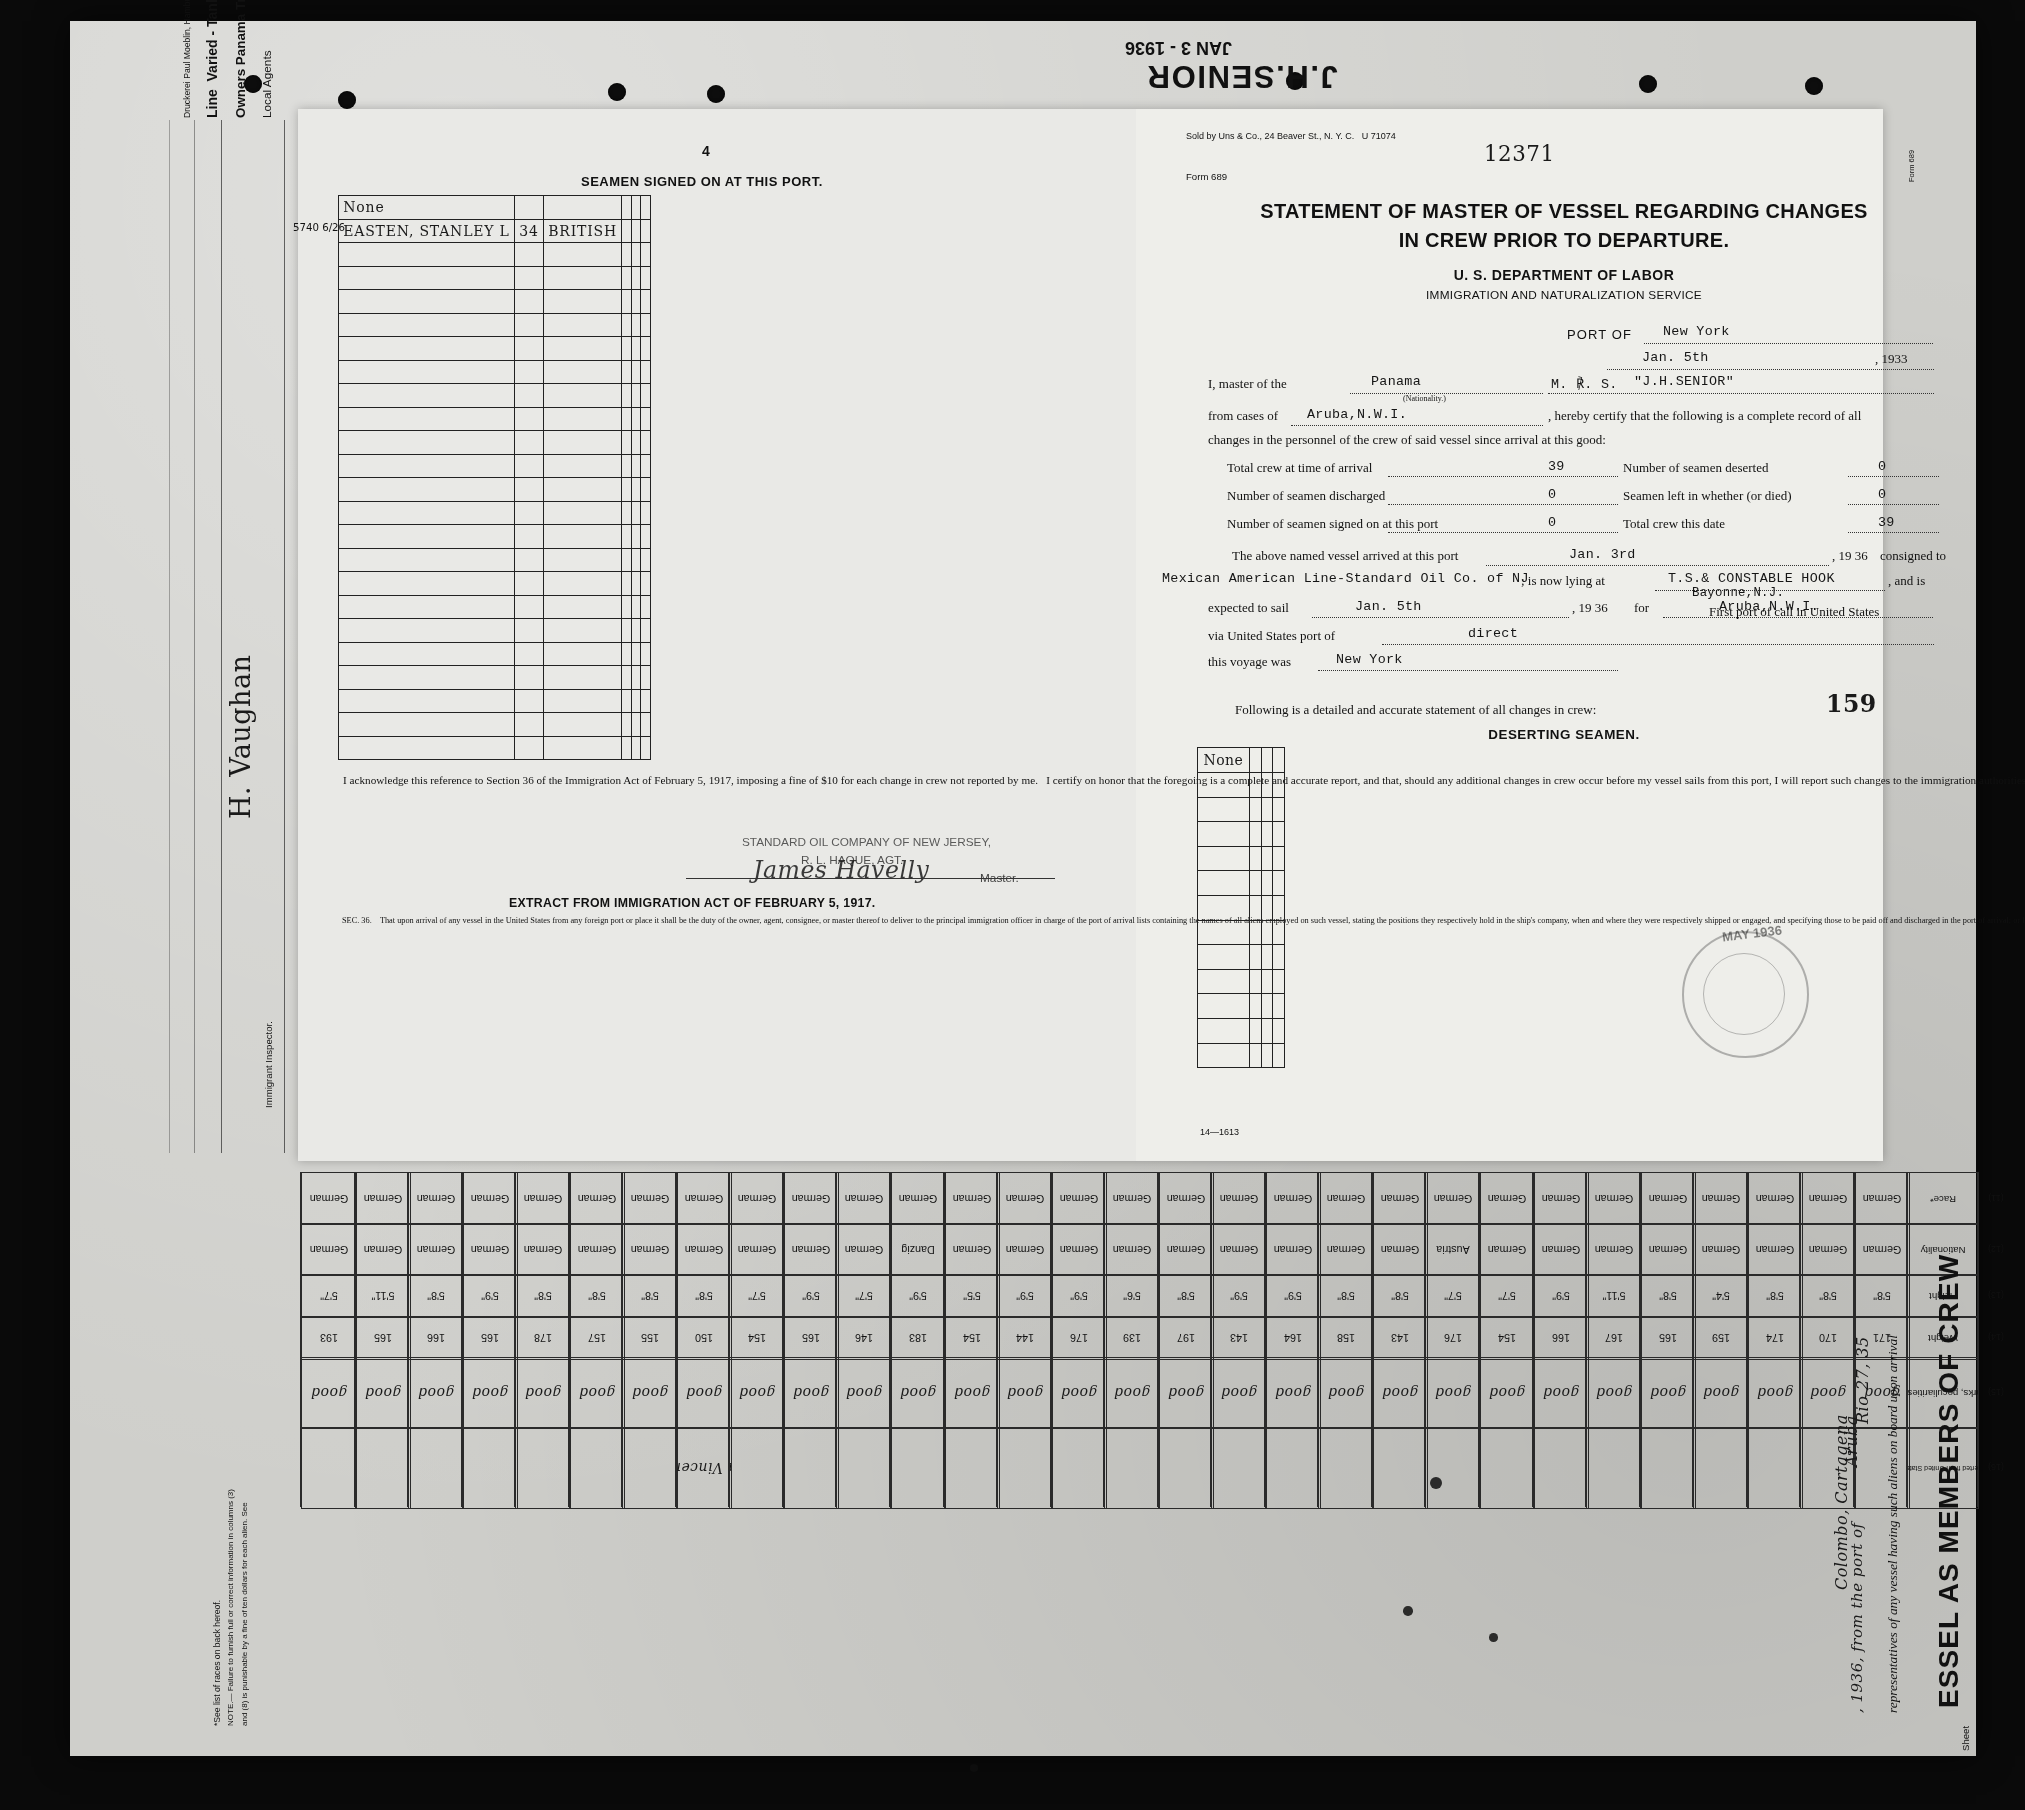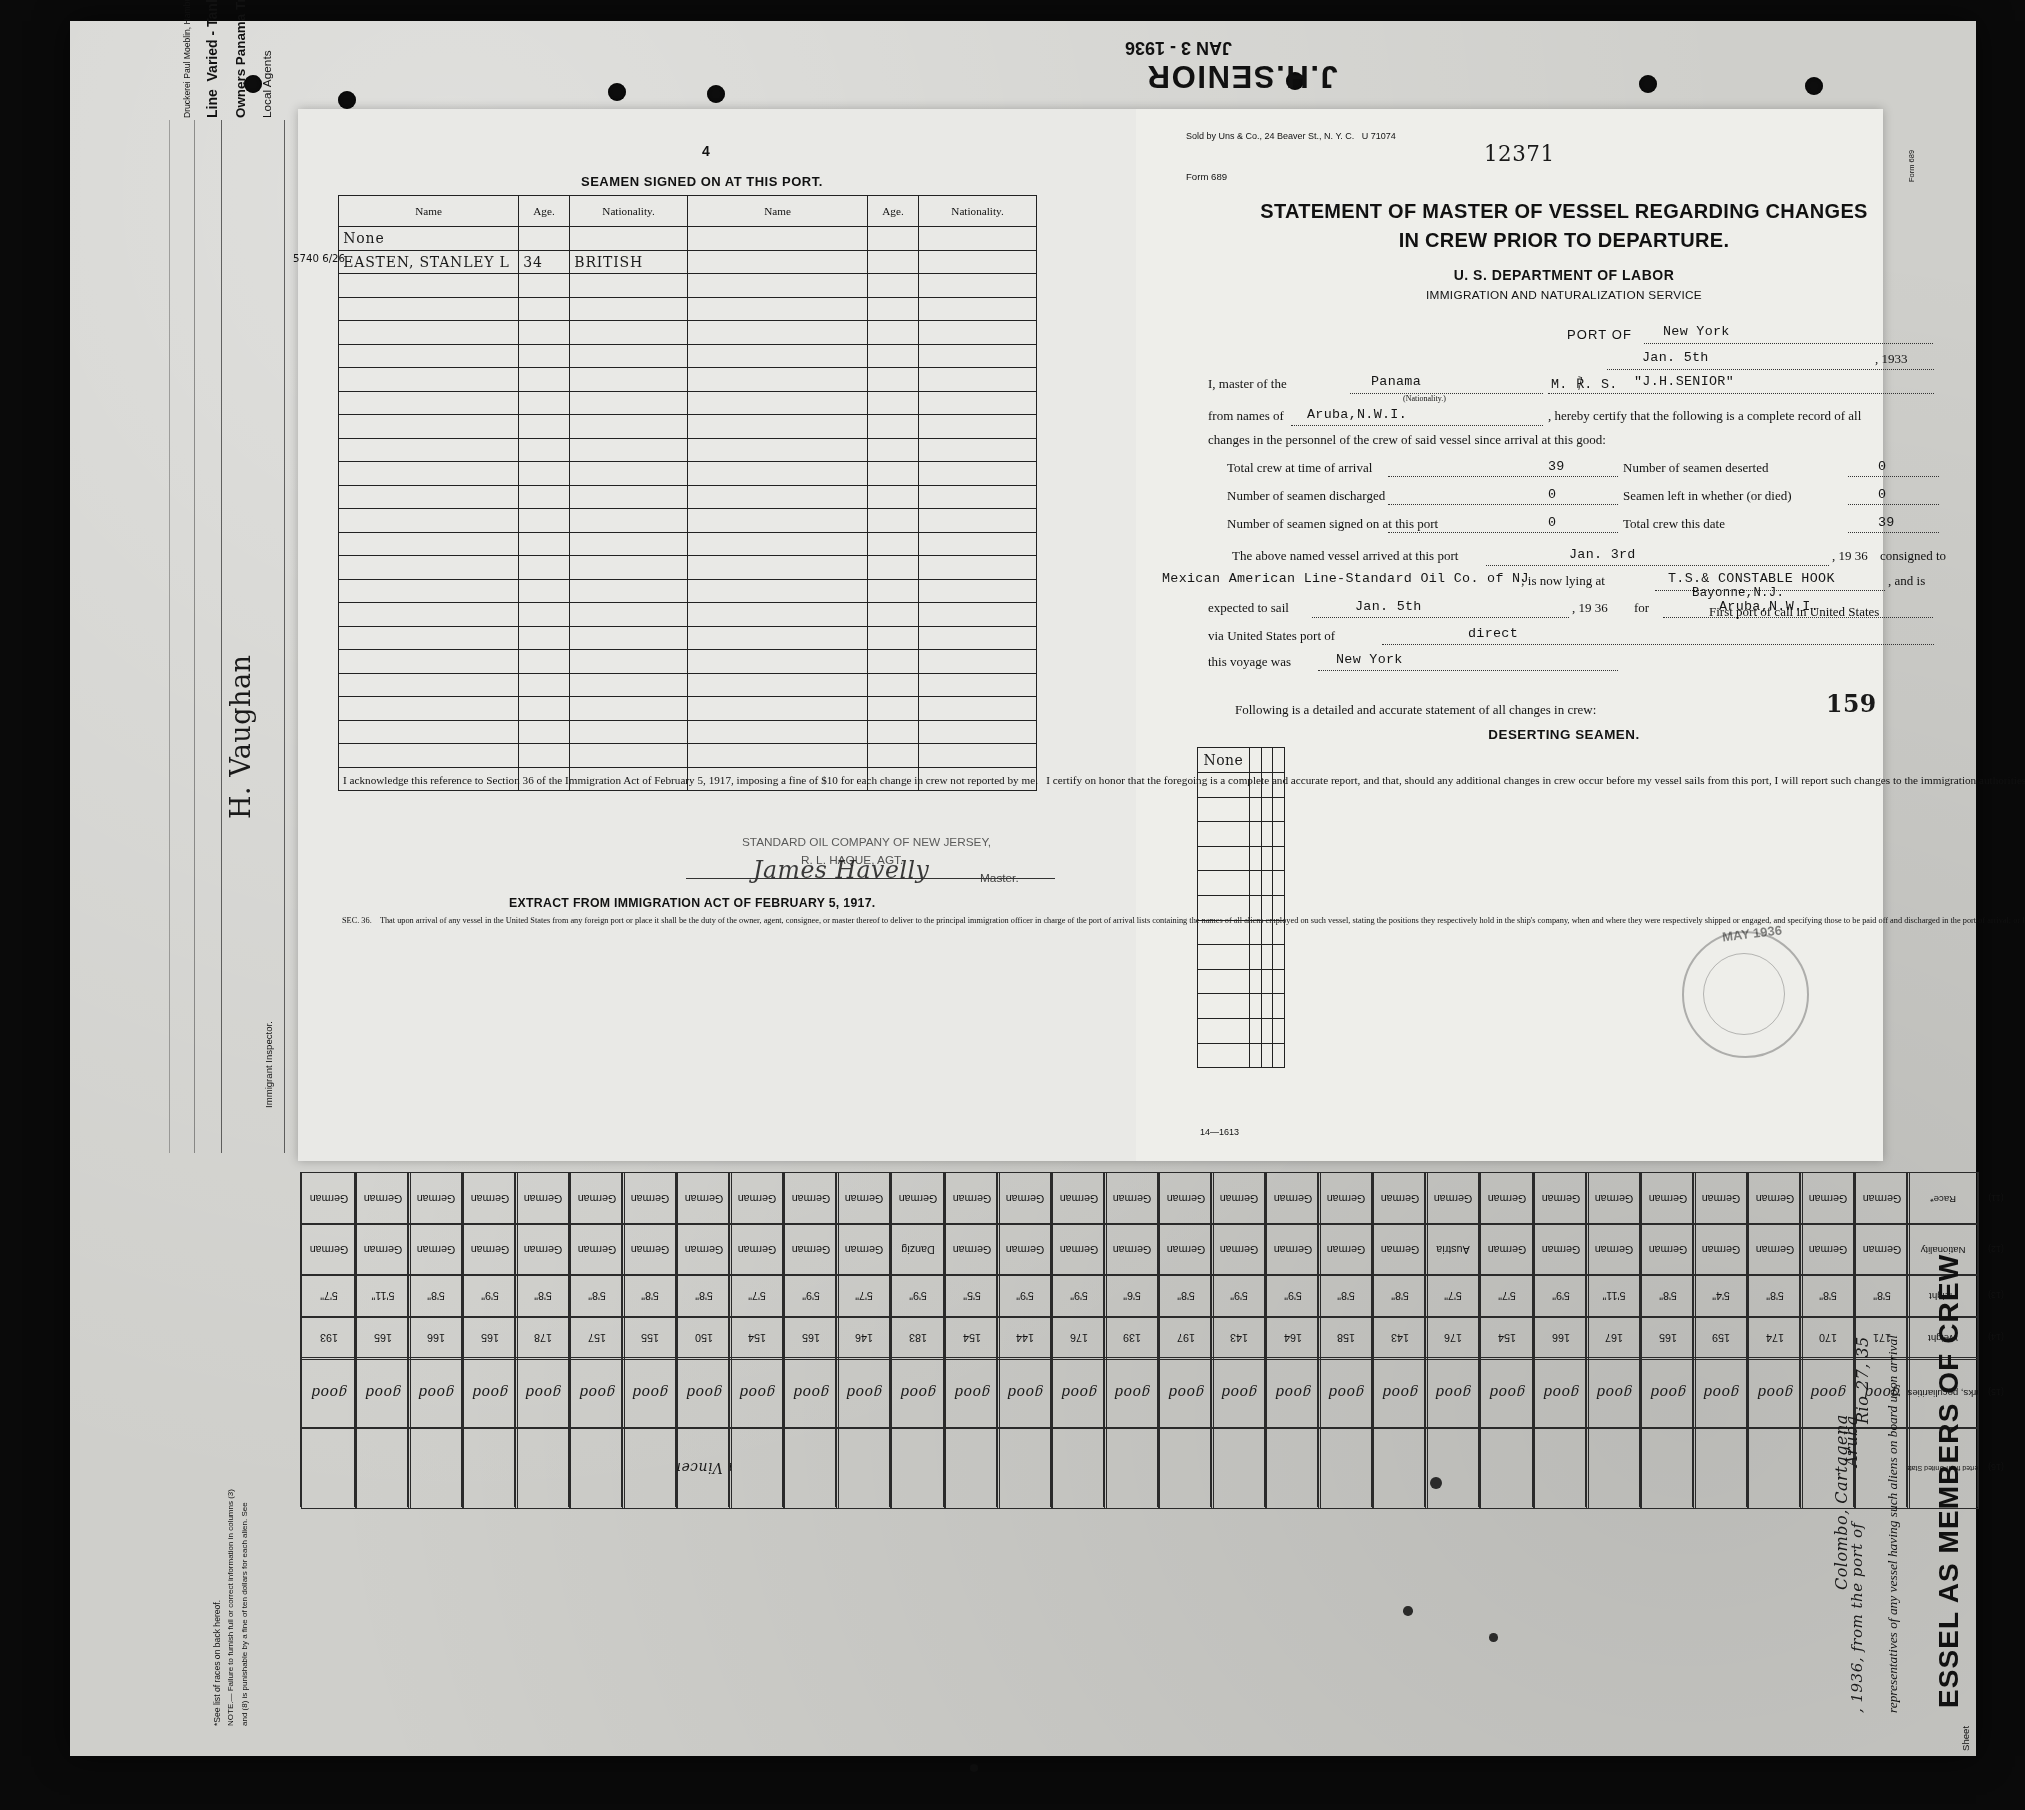--- a/index.html
+++ b/index.html
@@ -72,28 +72,20 @@
     <div class="t hand" style="left:155px;top:798px;font-size:27px;transform:rotate(-90deg);transform-origin:0 0;">H. Vaughan</div>
     <div class="t sans" style="left:193px;top:1087px;font-size:9.6px;transform:rotate(-90deg);transform-origin:0 0;">Immigrant Inspector.</div>
 
     <div class="t sans" style="left:632px;top:122px;font-size:14px;font-weight:bold;">4</div>
     <div class="t sans" style="left:511px;top:153px;font-size:13px;font-weight:bold;letter-spacing:0.5px;">SEAMEN SIGNED ON AT THIS PORT.</div>
 
     <div id="left-table-mount" style="position:absolute;left:268px;top:174px;">
         <table class="tbl" style="position:static;border-collapse:collapse;">
           <tbody>
             <tr>
-              <th style="width:177px;height:28px;font-size:11.2px;font-weight:normal;font-family:'Liberation Serif',serif;">Name</th>
-              <th style="width:48px;height:28px;font-size:11.2px;font-weight:normal;font-family:'Liberation Serif',serif;">Age.</th>
-              <th style="width:115px;height:28px;font-size:11.2px;font-weight:normal;font-family:'Liberation Serif',serif;">Nationality.</th>
-              <th style="width:177px;height:28px;font-size:11.2px;font-weight:normal;font-family:'Liberation Serif',serif;">Name</th>
-              <th style="width:48px;height:28px;font-size:11.2px;font-weight:normal;font-family:'Liberation Serif',serif;">Age.</th>
-              <th style="width:115px;height:28px;font-size:11.2px;font-weight:normal;font-family:'Liberation Serif',serif;">Nationality.</th>
-            </tr>
-            <tr>
               <td class="crewcell" style="height:22.5px;font-size:11.8px;padding:0 4.3px;position:relative;"><span class="hand" style="font-size:14px;letter-spacing:0.8px;">None</span></td>
               <td class="crewcell" style="height:22.5px;font-size:11.8px;padding:0 4.3px;position:relative;"></td>
               <td class="crewcell" style="height:22.5px;font-size:11.8px;padding:0 4.3px;position:relative;"></td>
               <td class="crewcell" style="height:22.5px;font-size:11.8px;padding:0 4.3px;position:relative;"></td>
               <td class="crewcell" style="height:22.5px;font-size:11.8px;padding:0 4.3px;position:relative;"></td>
               <td class="crewcell" style="height:22.5px;font-size:11.8px;padding:0 4.3px;position:relative;"></td>
             </tr>
             <tr>
               <td class="crewcell" style="height:22.5px;font-size:11.8px;padding:0 4.3px;position:relative;"><span style="position:absolute;left:-46px;top:2.1px;font-family:'DejaVu Sans',sans-serif;font-size:10.2px;">5740 6/26</span><span class="hand" style="font-size:14px;letter-spacing:0.8px;">EASTEN, STANLEY L</span></td>
               <td class="crewcell" style="height:22.5px;font-size:11.8px;padding:0 4.3px;position:relative;"><span class="hand" style="font-size:14px;letter-spacing:0.8px;">34</span></td>
@@ -310,21 +302,21 @@
     <div class="t" style="left:1805px;top:330px;font-size:13px;">, 1933</div>
 
     <div class="t" style="left:1138px;top:355px;font-size:13px;">I, master of the</div>
     <div class="t dots" style="left:1280px;top:371px;width:193px;height:0.5px;"></div>
     <div class="t typed" style="left:1301px;top:353px;font-size:13.4px;">Panama</div>
     <div class="t" style="left:1333px;top:373px;font-size:8px;">(Nationality.)</div>
     <div class="t typed" style="left:1481px;top:353px;font-size:13.4px;">M. ℟. S.</div>
     <div class="t typed" style="left:1564px;top:353px;font-size:13.4px;">"J.H.SENIOR"</div>
     <div class="t dots" style="left:1478px;top:371px;width:386px;height:0.5px;"></div>
 
-    <div class="t" style="left:1138px;top:387px;font-size:13px;">from names of</div>
+    <div class="t" style="left:1138px;top:387px;font-size:13px;">from cases of</div>
     <div class="t dots" style="left:1221px;top:403px;width:252px;height:0.5px;"></div>
     <div class="t typed" style="left:1237px;top:386px;font-size:13.4px;">Aruba,N.W.I.</div>
     <div class="t" style="left:1478px;top:387px;font-size:13px;">, hereby certify that the following is a complete record of all</div>
     <div class="t" style="left:1138px;top:411px;font-size:13px;">changes in the personnel of the crew of said vessel since arrival at this good:</div>
 
     <div id="stats-mount" style="position:absolute;left:1157px;top:439px;width:712px;">
         <div style="position:absolute;left:0;top:0px;width:712px;height:26px;">
           <span style="position:absolute;left:0;top:0;font-size:13px;">Total crew at time of arrival</span>
           <span style="position:absolute;left:161px;top:16px;width:230px;border-bottom:1.1px dotted #333;"></span>
           <span class="typed" style="position:absolute;left:321px;top:-1.1px;font-size:13.4px;">39</span>

